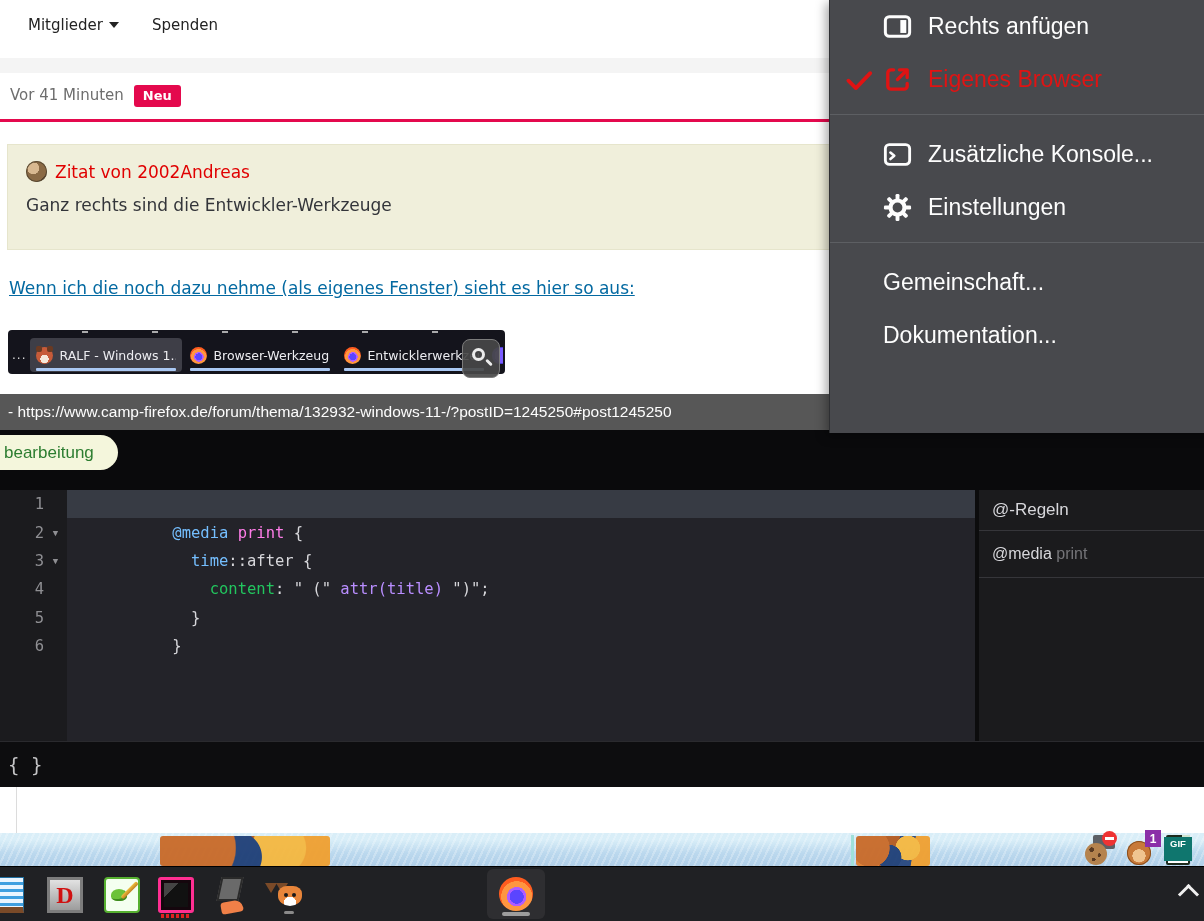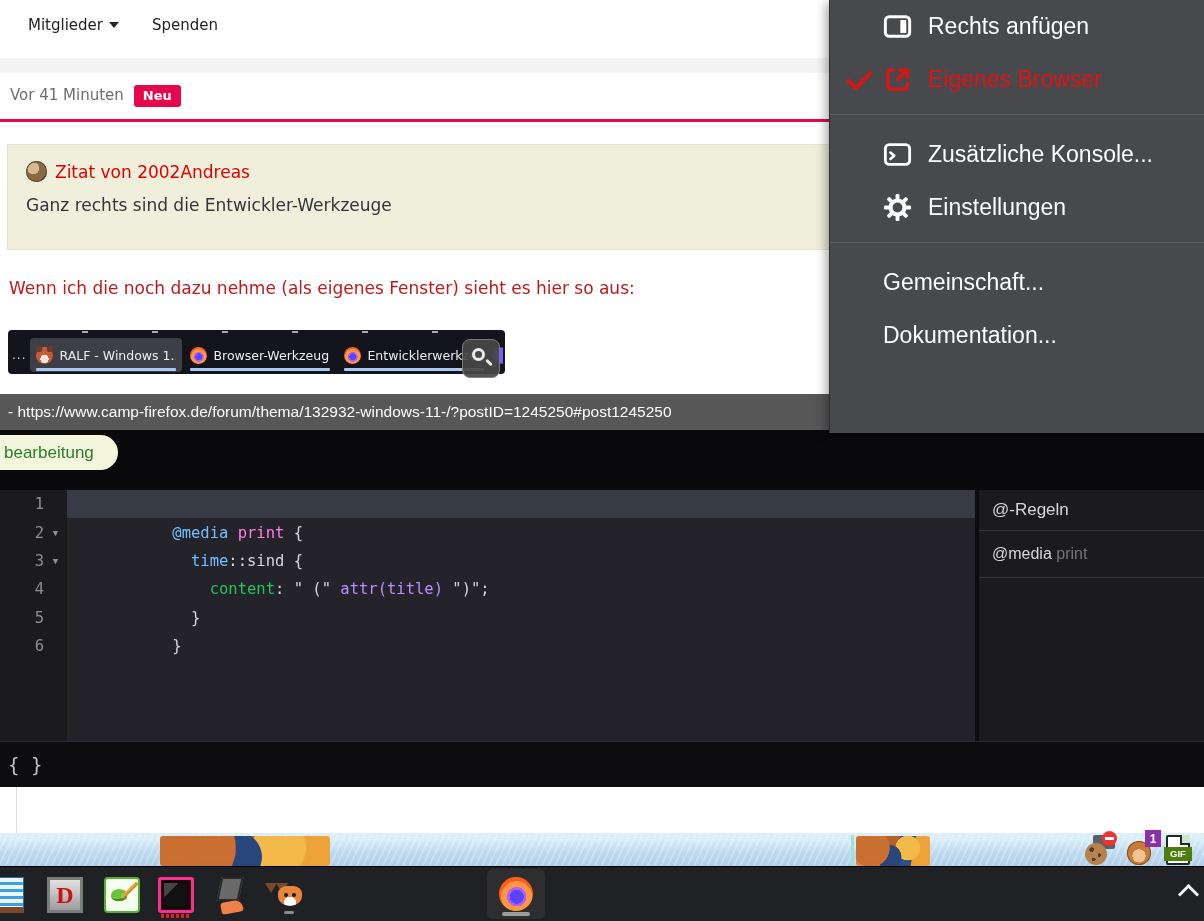--- a/index.html
+++ b/index.html
@@ -24,21 +24,21 @@
 
   #quote-box { top:144px; left:7px; width:1197px; height:106px; background:#f0efdb;
                border:1px solid #e6e5cc; padding:16px 18px; }
   #quote-head { display:flex; align-items:flex-end; gap:8px; }
   #quote-avatar { width:21px; height:21px; border-radius:50%;
       background:radial-gradient(circle at 35% 35%, #d8b890 0 30%, #8a6a45 31% 70%, #4a3826 71% 100%);
       box-shadow:inset 0 0 0 1px #5a4a33; }
   #quote-title { color:#e00000; font-size:17px; cursor:pointer; }
   #quote-body { margin-top:13px; font-size:17px; color:#33353a; }
 
-  #post-paragraph { top:278px; left:9px; font-size:17px; color:#b91c1c; width:850px; }
+  #post-paragraph { top:278px; left:9px; font-size:17px; color:#0369a1; width:850px;text-decoration:underline; }
 
   
   #shot { top:330px; left:8px; width:497px; height:44px; background:#14141c; border-radius:4px;
           display:flex; align-items:flex-end; padding:0 2px 2px 2px; cursor:pointer; }
   #shot:before { content:""; position:absolute; top:1px; left:10px; right:10px; height:2px;
       background:repeating-linear-gradient(90deg, transparent 0 64px, #cfcfcf 64px 70px); opacity:.8; }
   .shot-overflow { color:#ddd; font-size:12px; padding:0 4px 10px 2px; letter-spacing:1px; }
   .shot-tab { position:relative; width:152px; height:34px; display:flex; align-items:center;
               gap:6px; padding:0 6px; border-radius:4px; margin-right:2px; }
   .shot-tab.active { background:#3e3e47; }
@@ -134,21 +134,21 @@
       box-shadow:inset 0 0 0 1px #8a4f1e; }
   .badge-count { position:absolute; top:-5px; right:-4px; min-width:16px; height:17px;
       background:#8b2fa8; color:#fff; font-size:12px; font-weight:bold;
       display:flex; align-items:center; justify-content:center; padding:0 3px;
       font-family:"Liberation Sans", sans-serif; }
   #tray-gif { left:1164px; width:28px; }
   .gif-doc { position:absolute; inset:0 2px 0 2px; background:#fff; border:2px solid #1d2b1d;
       border-radius:2px; }
   .gif-doc:after { content:""; position:absolute; top:-2px; right:-2px; width:8px; height:8px;
       background:#cfe3cf; border-left:2px solid #1d2b1d; border-bottom:2px solid #1d2b1d; }
-  .gif-label { position:absolute; left:0; bottom:4px; width:28px; height:14px; background:#4d7c0f;
+  .gif-label { position:absolute; left:0; bottom:4px; width:28px; height:24px; background:#0f766e;
       color:#fff; font-size:9.5px; font-weight:bold; text-align:center; line-height:13px;
       font-family:"Liberation Sans", sans-serif; }
 
   
   #taskbar { top:866px; left:0; width:1204px; height:55px; background:#202124;
       border-top:1px solid #000; }
   .tb-item { position:absolute; top:10px; width:36px; height:36px; cursor:pointer; }
   #tb-notepad { left:-8px; background:repeating-linear-gradient(#eaf5ff 0 4px, #3f9fe0 4px 7px);
       border:1px solid #1f6fa0; border-bottom:6px solid #7a4a28; width:32px; }
   #tb-d { left:47px; background:linear-gradient(#e2e2e2,#9c9c9c); border:3px solid #7c7c7c;
@@ -272,21 +272,21 @@
           <span class="ed-code"></span>
         </div>
         <div class="ed-row">
           <span class="ed-num">2</span>
           <span class="ed-fold">▼</span>
           <span class="ed-code"><span>          </span><span class="tok-blue">@media</span><span> </span><span class="tok-pink">print</span><span> {</span></span>
         </div>
         <div class="ed-row">
           <span class="ed-num">3</span>
           <span class="ed-fold">▼</span>
-          <span class="ed-code"><span>            </span><span class="tok-blue">time</span><span>::sind {</span></span>
+          <span class="ed-code"><span>            </span><span class="tok-blue">time</span><span>::after {</span></span>
         </div>
         <div class="ed-row">
           <span class="ed-num">4</span>
           <span class="ed-fold"></span>
           <span class="ed-code"><span>              </span><span class="tok-green">content</span><span>: </span><span>" ("</span><span> </span><span class="tok-purple">attr(title)</span><span> </span><span>")"</span><span>;</span></span>
         </div>
         <div class="ed-row">
           <span class="ed-num">5</span>
           <span class="ed-fold"></span>
           <span class="ed-code"><span>            }</span></span>

